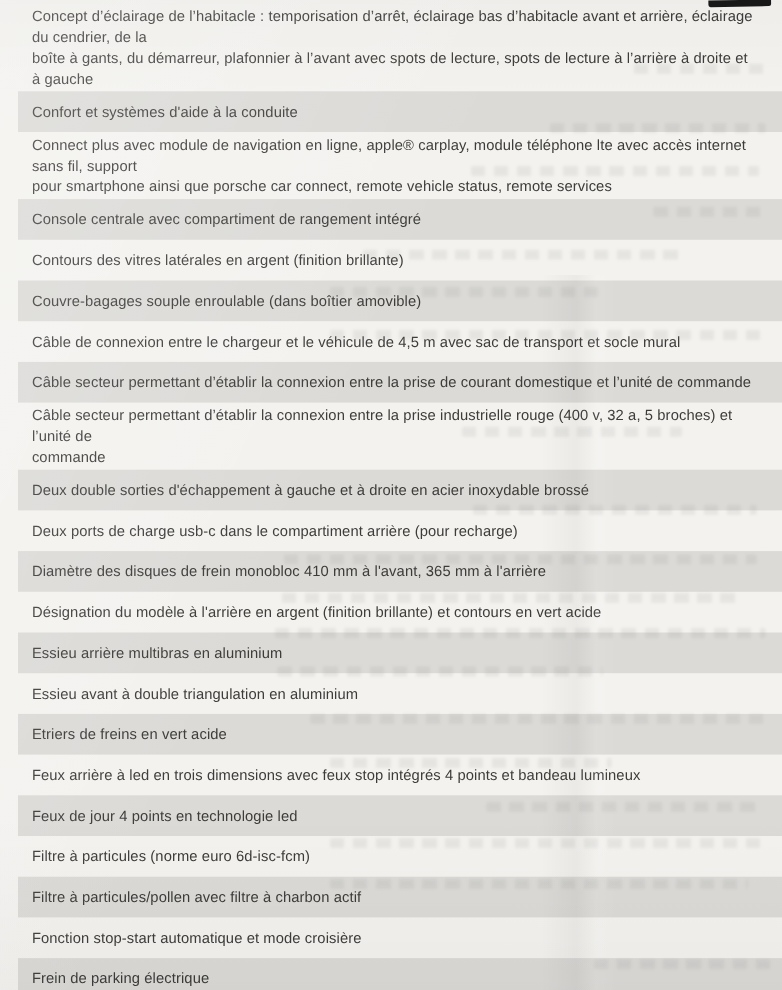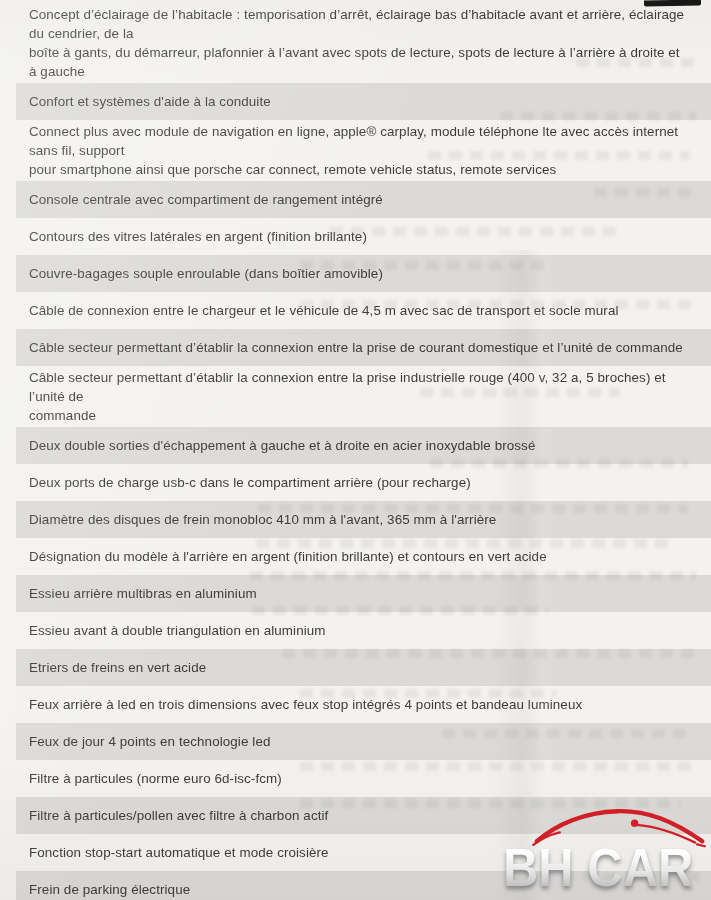--- a/index.html
+++ b/index.html
@@ -169,30 +169,20 @@
         <div class="txt">Fonction stop-start automatique et mode croisière</div>
       </div>
       <div class="row shaded">
         <div class="txt">Frein de parking électrique</div>
       </div>
     </div>
 
   <div class="corner-mark"></div>
   <div class="crease"></div>
 
-  <div class="watermark">
-    <svg width="178" height="46" viewBox="0 0 200 52" fill="none">
-      <path d="M6 41 C 28 22, 60 8, 97 7 C 131 6, 160 18, 193 41" stroke="var(--accent,#d01f26)" stroke-width="5" stroke-linecap="round"></path>
-      <path d="M2 45 C 11 38, 21 33.5, 32 31" stroke="var(--accent,#d01f26)" stroke-width="2.6" stroke-linecap="round"></path>
-      <path d="M119 22.5 C 141 24, 163 32, 185 42.5" stroke="var(--accent,#d01f26)" stroke-width="2.6" stroke-linecap="round"></path>
-      <circle cx="116.5" cy="20.5" r="4.2" fill="var(--accent,#d01f26)"></circle>
-      <path d="M187 44.5 l 9 2.2" stroke="var(--accent,#d01f26)" stroke-width="2.4" stroke-linecap="round"></path>
-    </svg>
-    <div class="brand">BH CAR</div>
-  </div>
 
 <div class="smudge" style="left: 576px; top: 58px; width: 118px;"></div>
     <div class="smudge" style="left: 500px; top: 112px; width: 196px;"></div>
     <div class="smudge" style="left: 428px; top: 151px; width: 262px;"></div>
     <div class="smudge" style="left: 594px; top: 188px; width: 104px;"></div>
     <div class="smudge" style="left: 330px; top: 227px; width: 288px;"></div>
     <div class="smudge" style="left: 300px; top: 261px; width: 248px;"></div>
     <div class="smudge" style="left: 300px; top: 300px; width: 396px;"></div>
     <div class="smudge" style="left: 420px; top: 388px; width: 200px;"></div>
     <div class="smudge" style="left: 430px; top: 459px; width: 258px;"></div>

